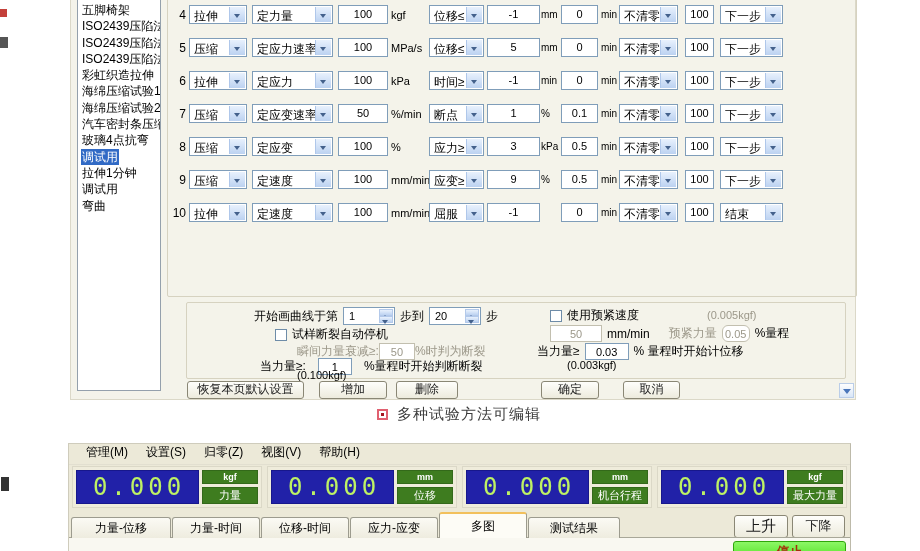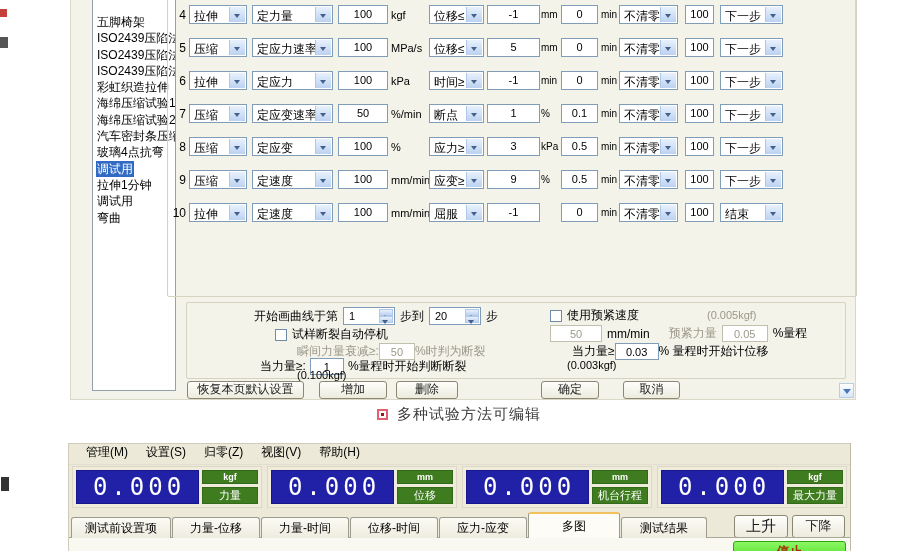--- a/index.html
+++ b/index.html
@@ -4,21 +4,21 @@
 <style>
   html,body{margin:0;padding:0;}
   body{width:920px;height:551px;overflow:hidden;position:relative;background:#fff;
        font-family:"Liberation Sans","DejaVu Sans",sans-serif;color:#000;}
 
   
   .dialog{position:absolute;left:70px;top:0;width:786px;height:400px;background:#F4F3EA;
           border:1px solid #DBD8C8;border-top:none;box-sizing:border-box;}
 
   .mlist{position:absolute;left:6px;top:0;width:84px;height:391px;background:#fff;
-         border:1px solid #94A0AC;border-top:none;box-sizing:border-box;overflow:hidden;padding-top:14px;margin-left:15px;}
+         border:1px solid #94A0AC;border-top:none;box-sizing:border-box;overflow:hidden;padding-top:2px;}
   .list-item{font-size:12px;line-height:16.3px;padding-left:3px;white-space:nowrap;}
   .list-item .li-text{display:inline-block;padding:0 1px;}
   .list-item.selected .li-text{background:#316AC5;color:#fff;}
   .mscroll-down{position:absolute;right:1px;bottom:1px;width:15px;height:15px;
        background:linear-gradient(#FEFEFE,#D9E6F7);border:1px solid #BACDE8;box-sizing:border-box;}
   .mscroll-down::after{content:'';position:absolute;left:3px;top:5px;width:0;height:0;
        border:4px solid transparent;border-top:5px solid #4A76BA;}
 
   .steps-box{position:absolute;left:96px;top:-10px;width:690px;height:307px;
        border:1px solid #D6D2C0;border-radius:2px;box-sizing:border-box;padding:14px 0 0 2px;overflow:hidden;}
@@ -66,21 +66,21 @@
   #caption .cap-text{font-size:15px;color:#3C3C3C;letter-spacing:1px;}
 
   
   #monitor{position:absolute;left:68px;top:443px;width:783px;height:108px;background:#ECE9D8;
        border-top:1px solid #CFCCBC;border-left:1px solid #CFCCBC;border-right:1px solid #BDBAAA;box-sizing:border-box;}
   #menu-bar{display:flex;height:20px;padding-left:8px;border-bottom:1px solid #E2DFD0;}
   .menu-item{font-size:12px;padding:0 9px;}
   #display-row{position:absolute;left:3px;top:22px;display:flex;gap:5px;}
   .disp-group{width:190px;height:42px;background:#EFECDB;border:1px solid #DBD8C7;
        box-sizing:border-box;padding:3px;display:flex;gap:3px;}
-  .lcd{flex:1;background:#2121A8;border:1px solid #17178C;color:#ffffff;
+  .lcd{flex:1;background:#2121A8;border:1px solid #17178C;color:#bef264;
        font-family:"DejaVu Sans Mono","Liberation Mono",monospace;font-size:24px;letter-spacing:4px;
        display:flex;align-items:center;justify-content:center;box-sizing:border-box;padding-left:3px;}
   .disp-labels{width:56px;display:flex;flex-direction:column;gap:3px;}
   .glabel{flex:1;background:#3E7C1F;border:1px solid #33691A;color:#fff;
        display:flex;align-items:center;justify-content:center;box-sizing:border-box;}
   .gunit{font-size:9px;font-weight:bold;}
   .gname{font-size:11px;}
   #tab-strip{position:absolute;left:2px;top:68px;height:26px;display:flex;align-items:flex-end;z-index:2;}
   .tab{height:21px;box-sizing:border-box;background:linear-gradient(#FBFAF4,#EEECDF);
        border:1px solid #9C9B8E;border-bottom:none;border-radius:3px 3px 0 0;font-size:12px;
@@ -389,42 +389,42 @@
       <span class="chk"></span>
       <span>试样断裂自动停机</span>
     </div>
 
     <div class="sline gray" style="left:110px;top:40px;">
       <span>瞬间力量衰减≥:</span>
       <div class="dinp" style="width:36px;">50</div>
       <span>%时判为断裂</span>
     </div>
 
-    <div class="sline" style="left:73px;top:55px;gap:4px;align-items:center;">
+    <div class="sline" style="left:73px;top:55px;gap:12px;align-items:center;">
       <span>当力量≥:</span>
       <div class="winp" style="width:34px;">1</div>
       <span>%量程时开始判断断裂</span>
     </div>
     <div class="sline hint" style="left:110px;top:66px;">(0.100kgf)</div>
 
     <div class="sline" style="left:363px;top:4px;gap:5px;">
       <span class="chk"></span>
       <span>使用预紧速度</span>
     </div>
     <div class="sline hint gray" style="left:520px;top:6px;">(0.005kgf)</div>
 
     <div class="sline" style="left:363px;top:22px;gap:5px;">
       <div class="dinp" style="width:52px;">50</div>
       <span>mm/min</span>
       <span class="gray" style="margin-left:14px;">预紧力量</span>
-      <div class="dinp" style="width:46px;">0.05</div>
+      <div class="dinp" style="width:28px;border-radius:6px;">0.05</div>
       <span>%量程</span>
     </div>
 
-    <div class="sline" style="left:350px;top:40px;margin-left:35px;">
+    <div class="sline" style="left:350px;top:40px;gap:5px;">
       <span>当力量≥</span>
       <div class="winp" style="width:44px;">0.03</div>
       <span>% 量程时开始计位移</span>
     </div>
     <div class="sline hint" style="left:380px;top:56px;">(0.003kgf)</div>
   </div>
 
   <div class="xpbtn" style="left:116px;top:381px;width:117px;">恢复本页默认设置</div>
   <div class="xpbtn" style="left:248px;top:381px;width:68px;">增加</div>
   <div class="xpbtn" style="left:325px;top:381px;width:62px;">删除</div>
@@ -470,21 +470,20 @@
       <div class="disp-group">
     <div class="lcd">0.000</div>
     <div class="disp-labels">
       <div class="glabel gunit">kgf</div>
       <div class="glabel gname">最大力量</div>
     </div>
   </div>
     </div>
   <div id="tab-pane"></div>
   <div id="tab-strip">
-      <div class="tab">测试前设置项</div>
       <div class="tab">力量-位移</div>
       <div class="tab">力量-时间</div>
       <div class="tab">位移-时间</div>
       <div class="tab">应力-应变</div>
       <div class="tab active">多图</div>
       <div class="tab">测试结果</div>
     </div>
   <div class="xpbtn" id="btn-up">上升</div>
   <div class="xpbtn" id="btn-down">下降</div>
   <div id="btn-stop">停止</div>

